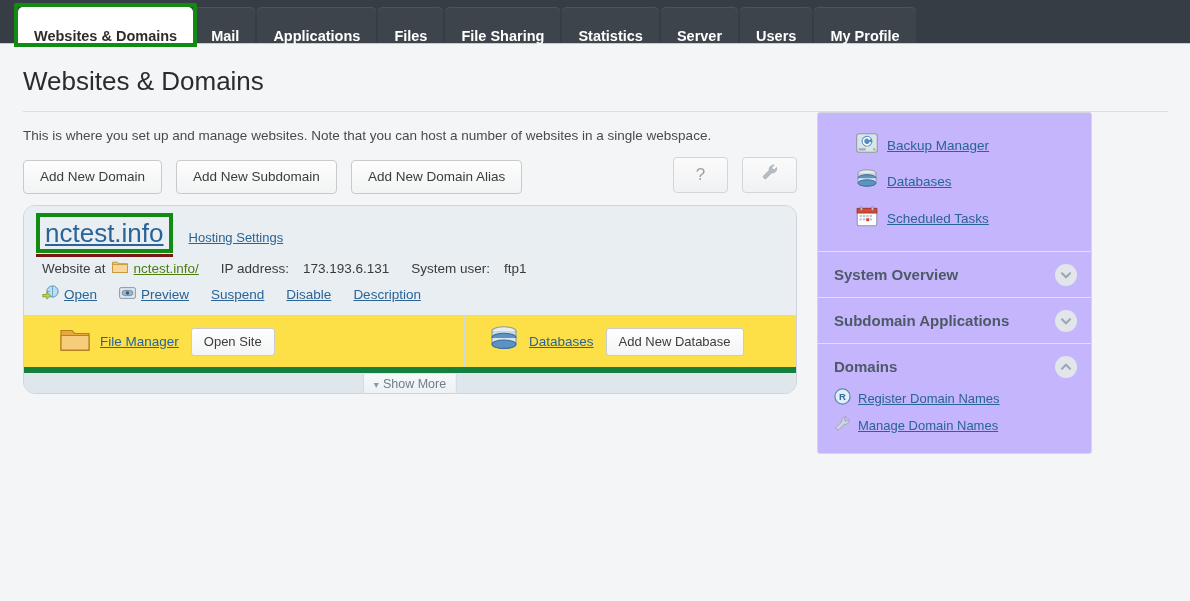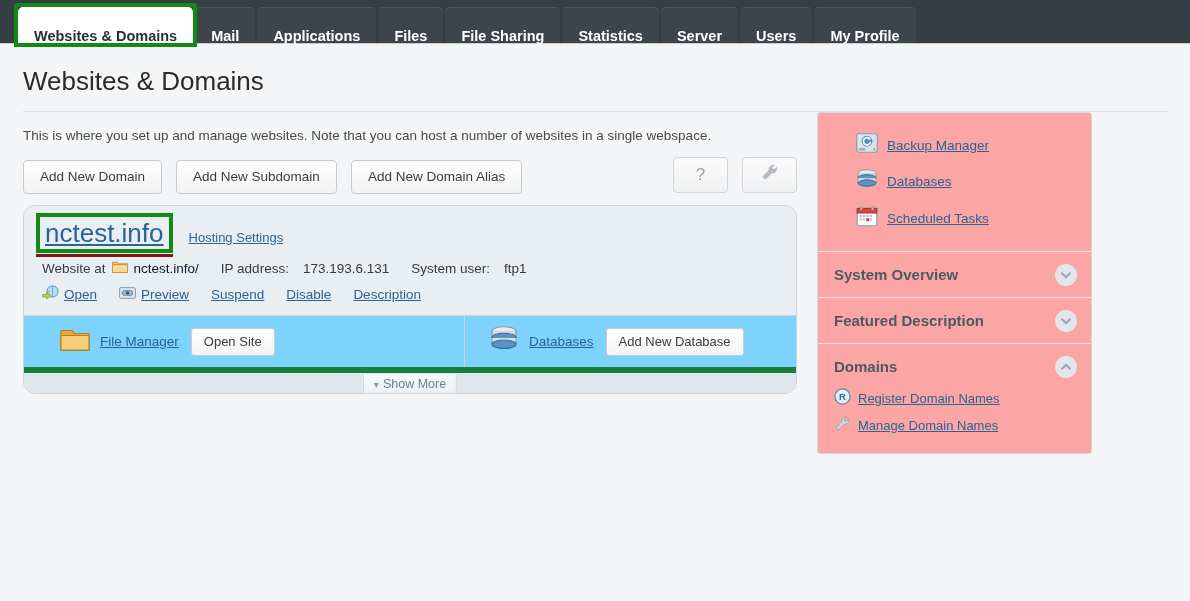--- a/index.html
+++ b/index.html
@@ -160,38 +160,38 @@
     text-decoration: underline;
     cursor: pointer;
   }
   .dp-meta {
     margin-top: 12px;
     font-size: 13.5px;
     color: #3a3a3a;
     display: flex;
     align-items: center;
   }
-  .dp-meta .lnk { color: #0f172a; cursor: pointer; }
+  .dp-meta .lnk { color: #4d7c0f; text-decoration: underline; cursor: pointer; }
   .gap-lg { display: inline-block; width: 22px; }
   .gap-md { display: inline-block; width: 14px; }
 
   .dp-links {
     margin-top: 9px;
     font-size: 13.5px;
     display: flex;
     align-items: center;
   }
   .dp-links .lnk {
     color: #2a6496; text-decoration: underline; cursor: pointer;
     margin-right: 22px;
   }
 
   .dp-tools {
     border-top: 1px solid #cfd8de;
-    background: #7dd3fc;
+    background: #fde047;
     display: flex;
     align-items: center;
     height: 52px;
     padding: 0 16px;
   }
   .tool-group { display: flex; align-items: center; }
   .tool-group.first { width: 424px; }
   .tool-divider { width: 1px; align-self: stretch; background: #cfd8de; margin: 0 0; }
   .tool-link {
     color: #2a6496; text-decoration: underline; cursor: pointer;
@@ -231,21 +231,21 @@
     border-radius: 0 0 3px 3px;
     cursor: pointer;
     white-space: nowrap;
   }
   .chev { font-size: 10px; margin-right: 4px; color: #8a98a5; }
 
   
   .side-panel {
     border: 1px solid #d4d8dc;
     border-radius: 3px;
-    background: #fca5a5;
+    background: #c4b5fd;
     overflow: hidden;
   }
   .side-top { padding: 14px 0 14px 0; }
   .side-link-row {
     display: flex;
     align-items: center;
     padding: 6px 0 6px 38px;
   }
   .side-link {
     color: #2a6496;
@@ -487,21 +487,21 @@
         <div class="side-sec">
           <div class="side-sec-title">System Overview</div>
           <div class="side-toggle">
             <svg width="22" height="22" viewBox="0 0 22 22">
                 <path d="M7 9.3l4 4 4-4" fill="none" stroke="#9aa6b1" stroke-width="2" stroke-linecap="round"></path>
               </svg>
           </div>
         </div>
 
         <div class="side-sec">
-          <div class="side-sec-title">Featured Description</div>
+          <div class="side-sec-title">Subdomain Applications</div>
           <div class="side-toggle">
             <svg width="22" height="22" viewBox="0 0 22 22">
                 <path d="M7 9.3l4 4 4-4" fill="none" stroke="#9aa6b1" stroke-width="2" stroke-linecap="round"></path>
               </svg>
           </div>
         </div>
 
         <div class="side-sec">
           <div class="side-sec-title">Domains</div>
           <div class="side-toggle">

